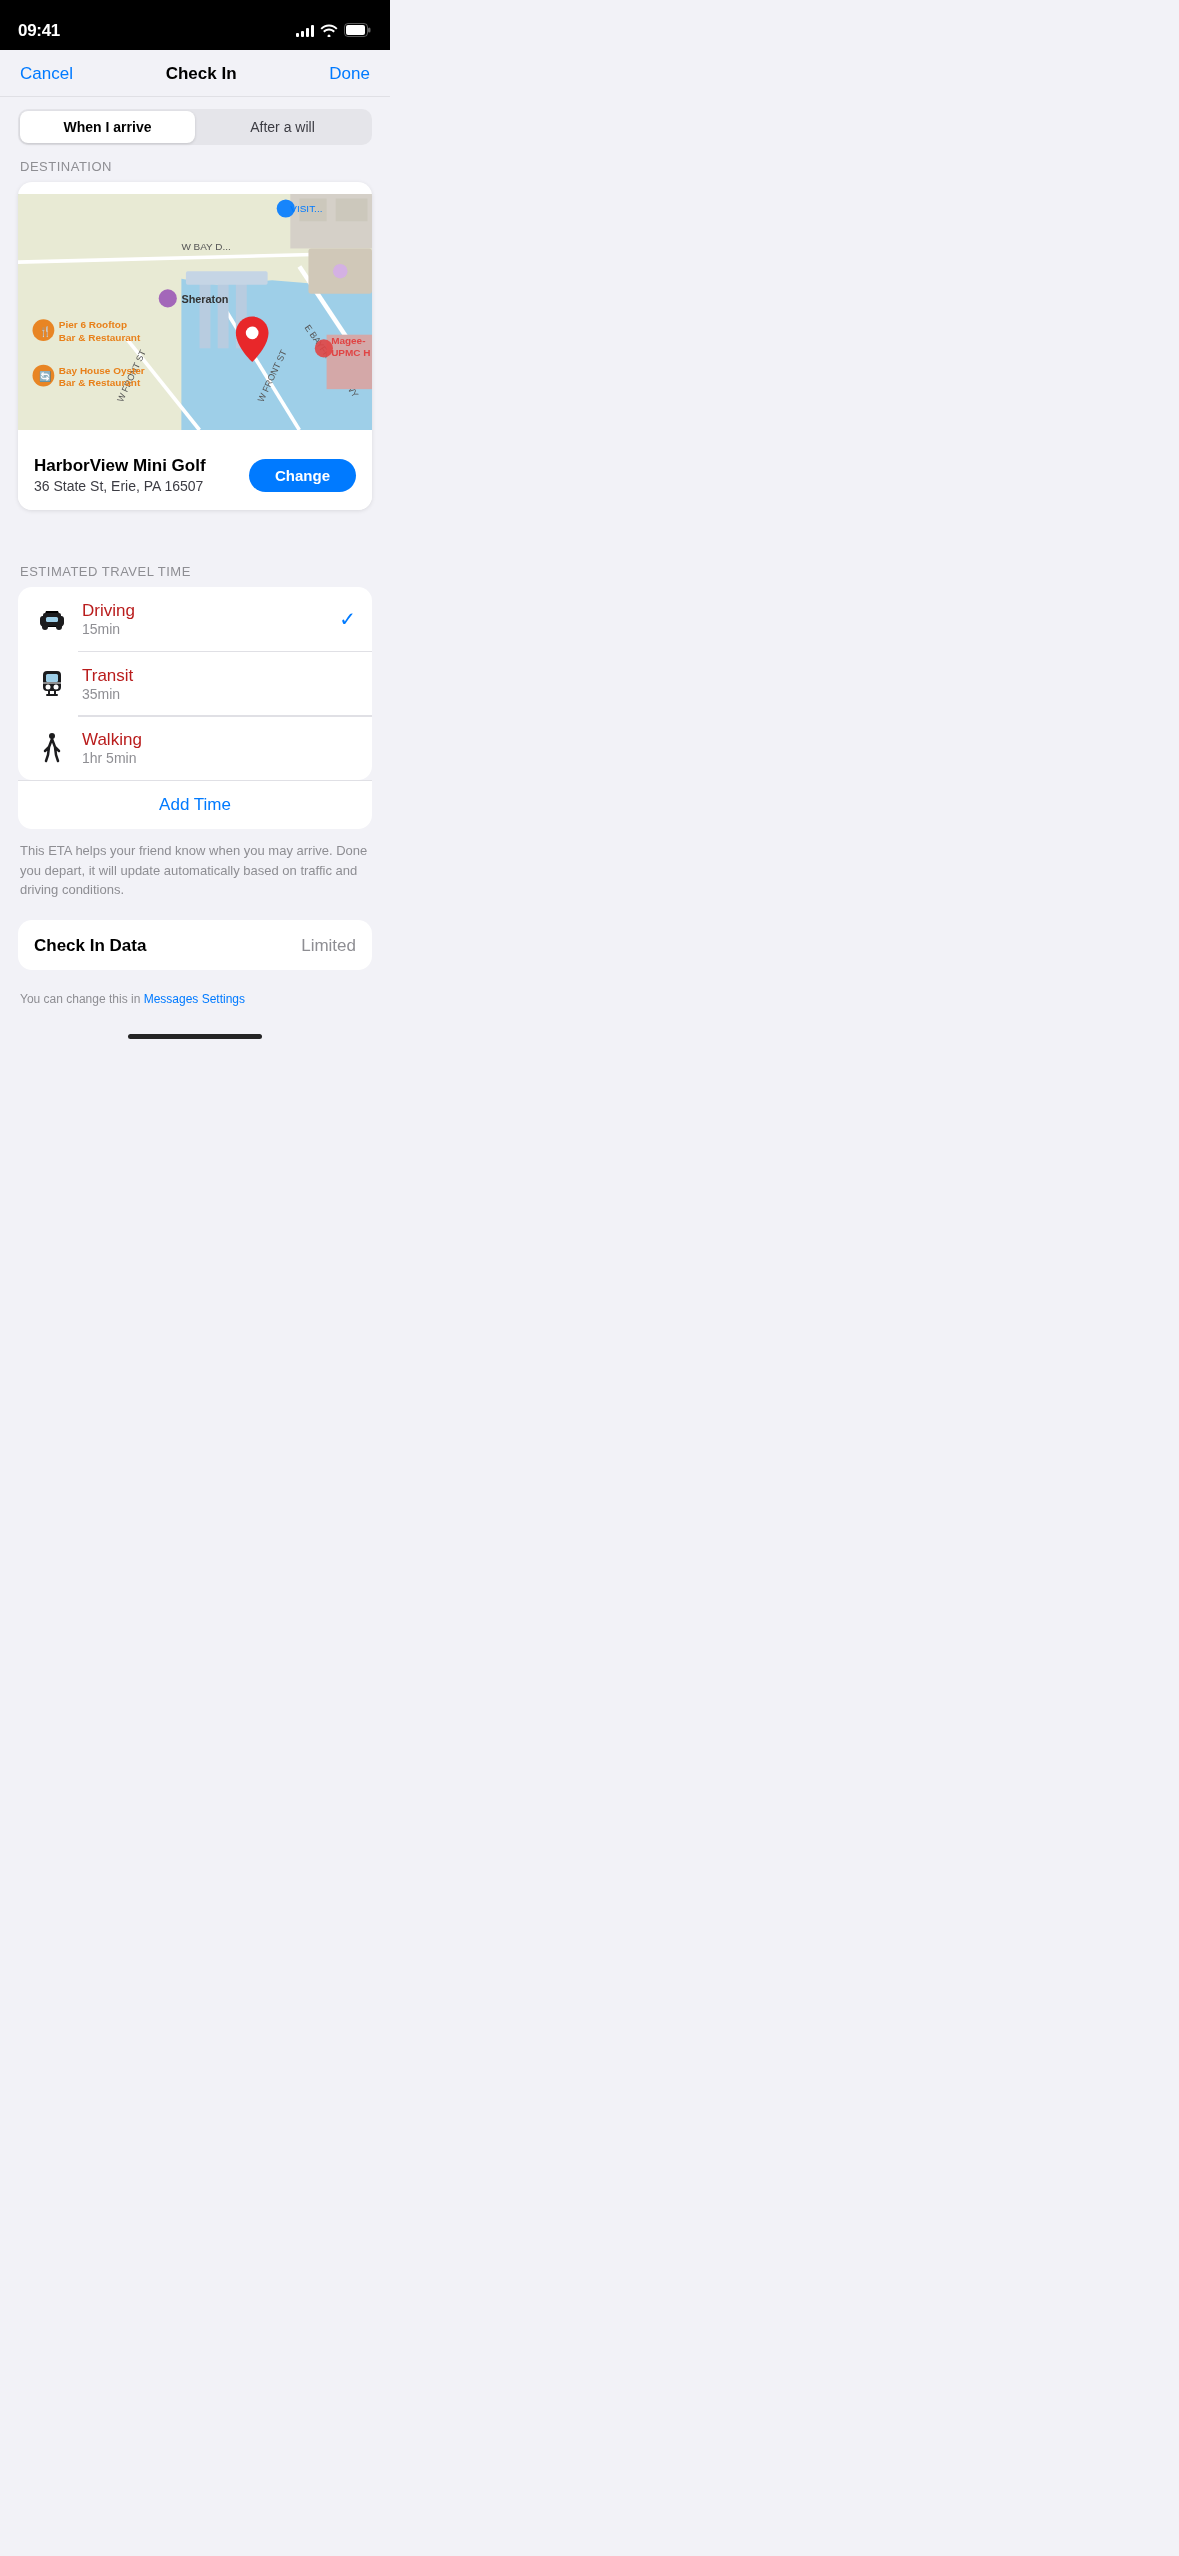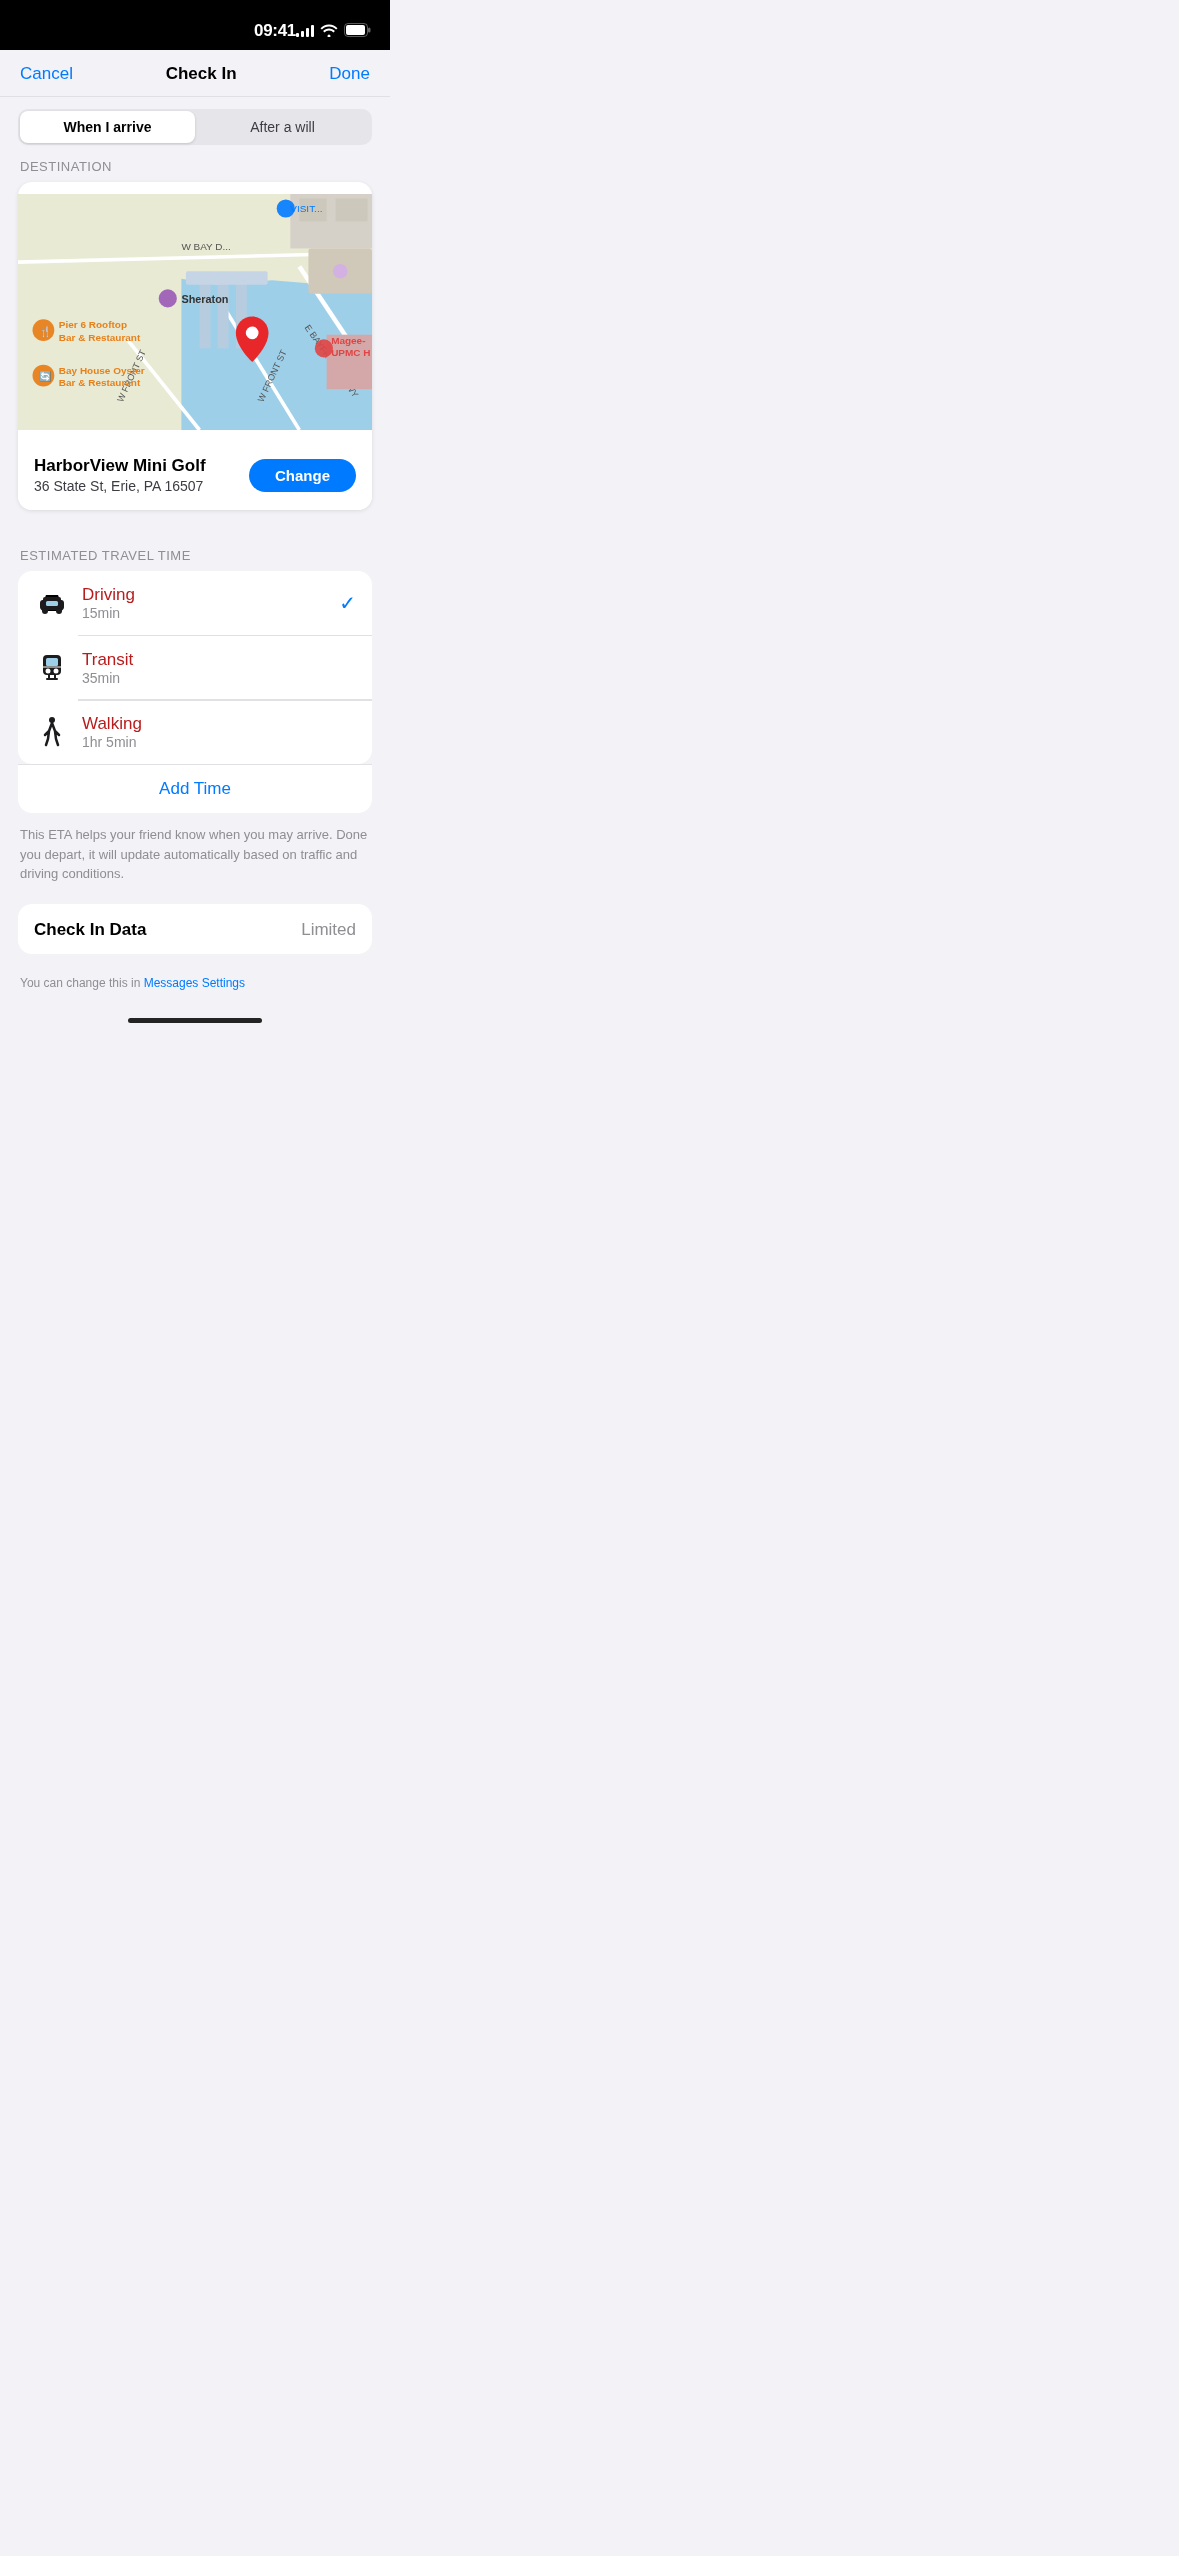--- a/index.html
+++ b/index.html
@@ -11,21 +11,21 @@
       font-family: -apple-system, 'SF Pro Display', 'Helvetica Neue', sans-serif;
       overflow-x: hidden;
     }
 
     
     .status-bar {
       background: #000;
       height: 50px;
       display: flex;
       align-items: center;
-      justify-content: flex-end;
+      justify-content: space-between;
       padding: 12px 18px 0;
     }
     .status-time {
       color: #fff;
       font-size: 17px;
       font-weight: 600;
       letter-spacing: -0.3px;
     }
     .status-icons {
       display: flex;
@@ -152,21 +152,21 @@
       font-size: 15px;
       font-weight: 700;
       padding: 8px 26px;
       border-radius: 20px;
       cursor: pointer;
       white-space: nowrap;
     }
 
     
     .travel-section {
-      margin: 0 0 0 0;
+      margin: 16px 0 0 0;
     }
     .travel-label {
       font-size: 13px;
       font-weight: 500;
       color: #8e8e93;
       letter-spacing: 0.5px;
       padding: 0 20px 8px;
       text-transform: uppercase;
     }
     .travel-card {

